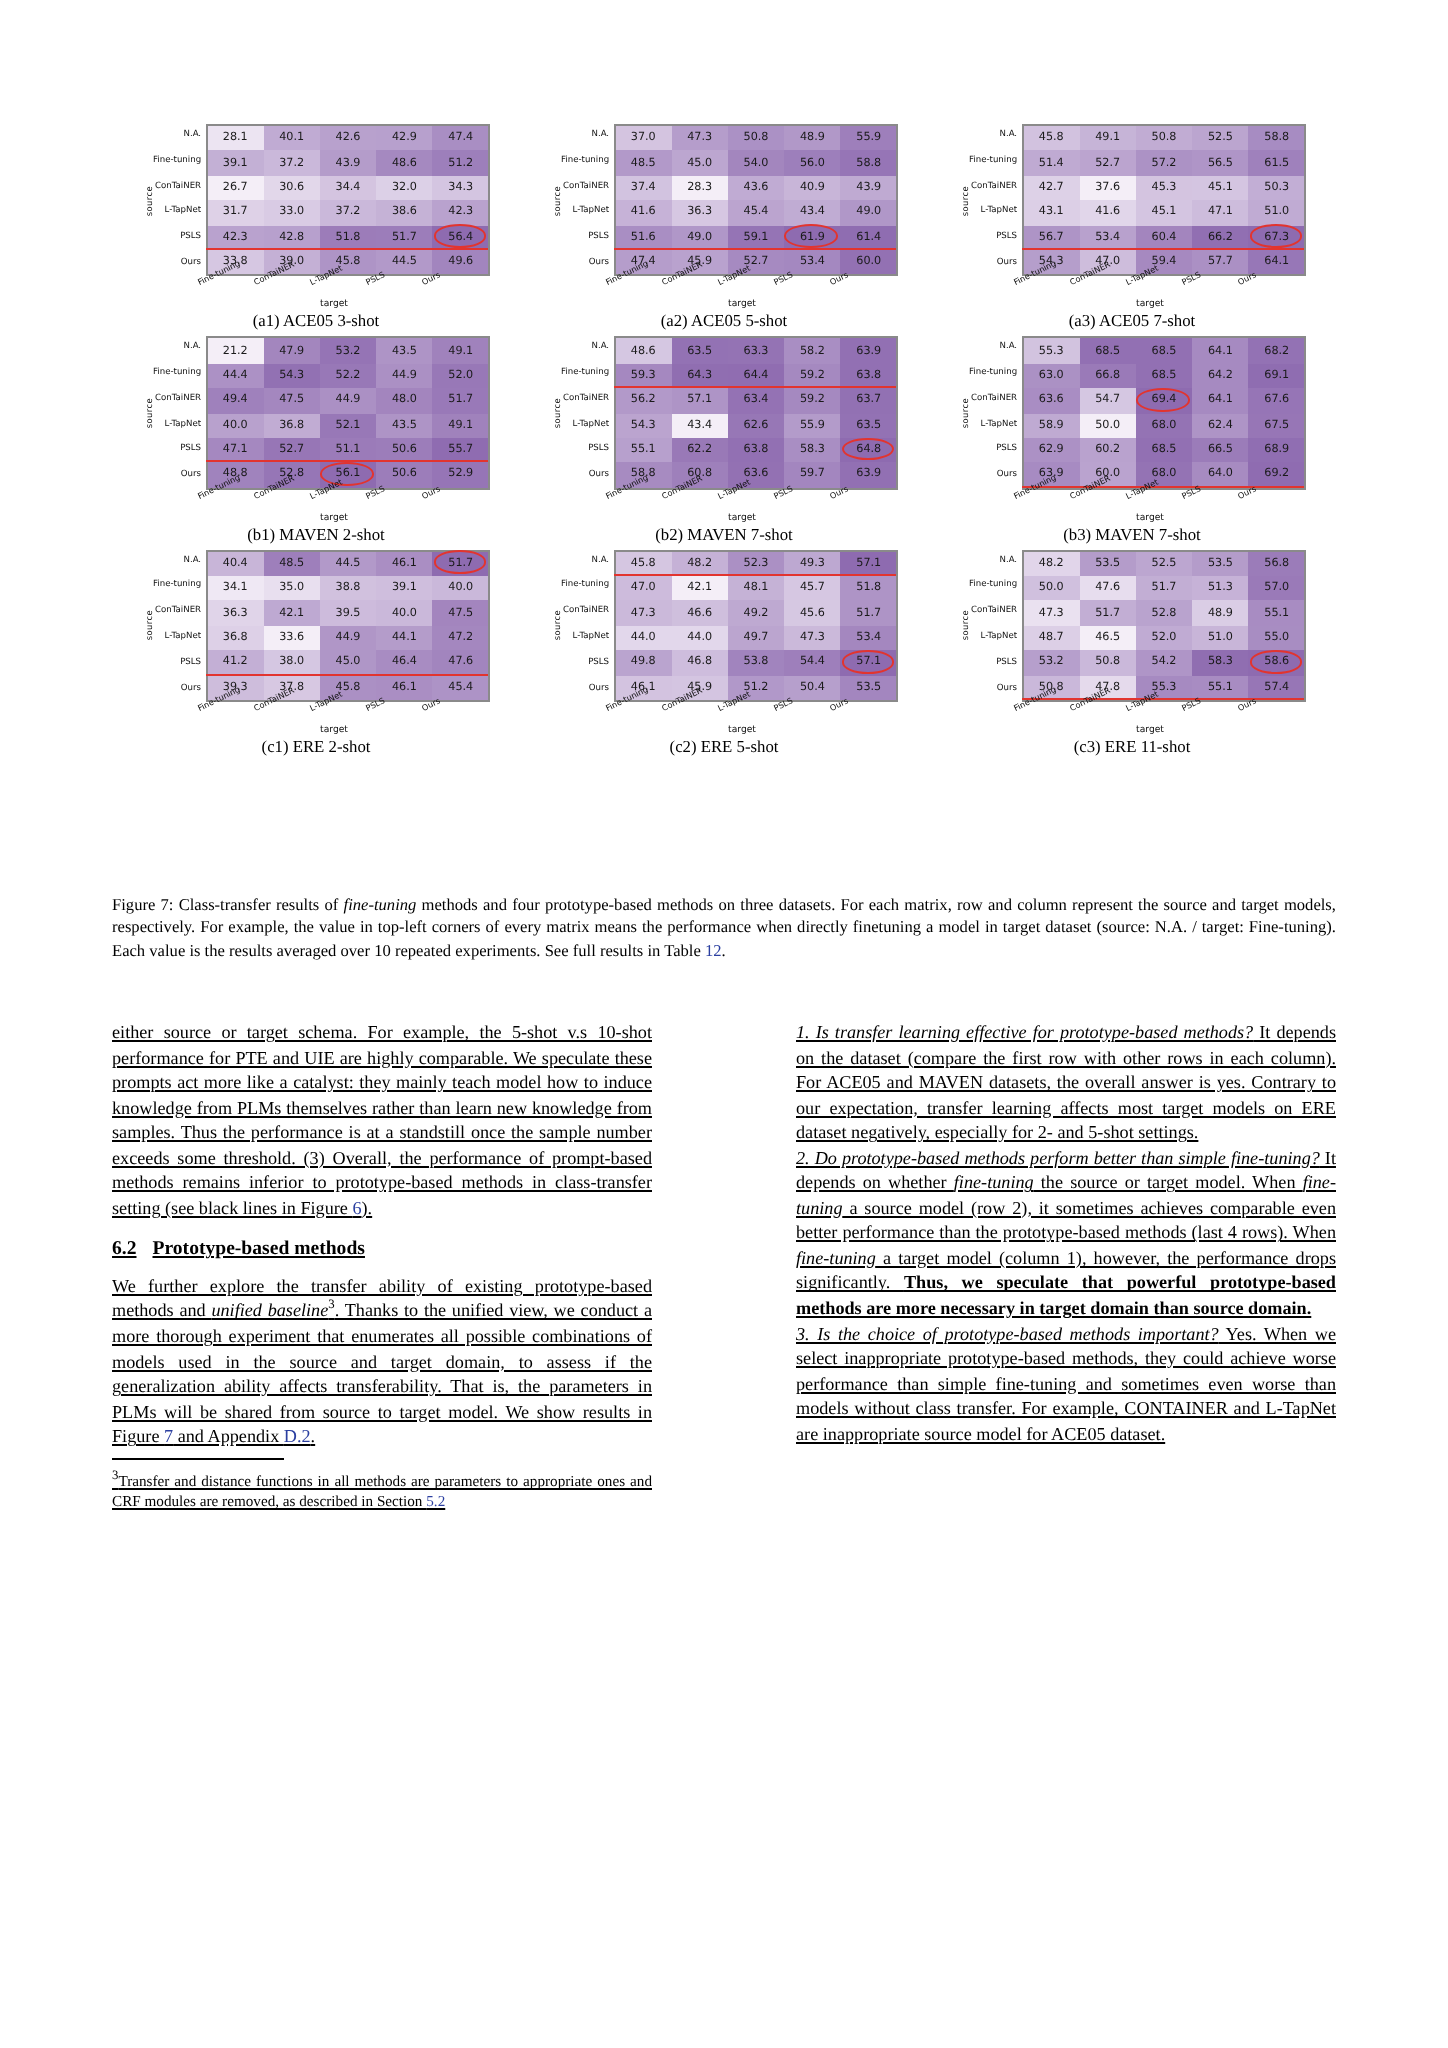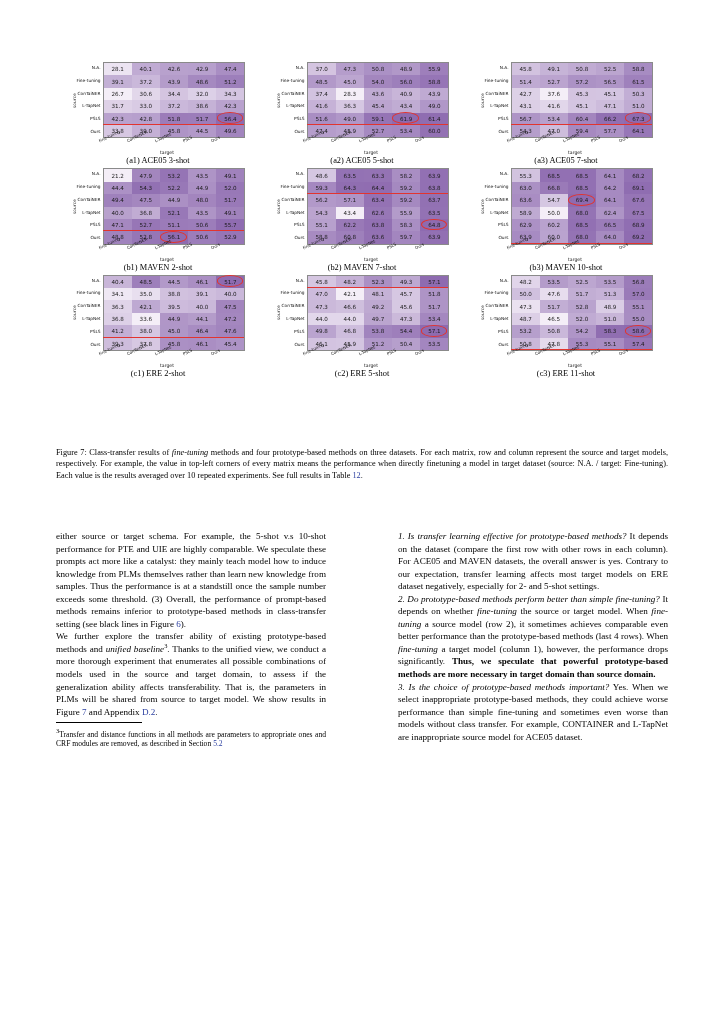--- a/index.html
+++ b/index.html
@@ -132,26 +132,27 @@
     line-height: 11.3px;
     text-align: justify;
     font-family: "Liberation Serif", serif;
   }
   .caption i { font-style: italic; }
   .lnk { color: #2b3fa0; }
 
   
   .col {
     position: absolute;
-    top: 530px;
+    top: 510px;
     width: 270px;
     font-size: 9.1px;
     line-height: 12.55px;
     text-align: justify;
     font-family: "Liberation Serif", serif;
+    text-decoration: underline;
   }
   .col.left { left: 56px; }
   .col.right { left: 398px; }
   .col p { margin: 0 0 0 0; text-indent: 0; }
   .col p + p { margin-top: 0; }
   .sec-head {
     font-weight: bold;
     font-size: 9.8px;
     margin: 9px 0 5px 0;
     font-family: "Liberation Serif", serif;
@@ -519,21 +520,21 @@
             </div>
           </div>
           <div class="mx-colwrap" style="margin-left: 18px;">
             <div class="mx-collabel" style="left: 1px;">Fine-tuning</div>
             <div class="mx-collabel" style="left: 29.2px;">ConTaiNER</div>
             <div class="mx-collabel" style="left: 57.4px;">L-TapNet</div>
             <div class="mx-collabel" style="left: 85.6px;">PSLS</div>
             <div class="mx-collabel" style="left: 113.8px;">Ours</div>
           </div>
           <div class="mx-xlabel" style="margin-top: -10px; margin-left: 18px;">target</div>
-          <div class="subcap">(b3) MAVEN 10-shot</div>
+          <div class="subcap">(b3) MAVEN 7-shot</div>
         </div>
       </div>
       <div class="matrix-row">
         <div class="matrix-cell-wrap">
           <div class="mx">
             <div class="mx-ylabel">source</div>
             <div class="mx-rowlabels">
               <div>N.A.</div>
               <div>Fine-tuning</div>
               <div>ConTaiNER</div>
@@ -707,20 +708,23 @@
       </div>
     </div>
 
   <div class="caption">
     <span>Figure 7:</span><span> Class-transfer results of </span><i>fine-tuning</i><span> methods and four prototype-based methods on three datasets. For each matrix, row and column represent the source and target models, respectively. For example, the value in top-left corners of every matrix means the performance when directly finetuning a model in target dataset (source: N.A. / target: Fine-tuning). Each value is the results averaged over 10 repeated experiments. See full results in Table </span><span class="lnk">12</span><span>.</span>
   </div>
 
   <div class="col left">
     <p><span>either source or target schema. For example, the 5-shot v.s 10-shot performance for PTE and UIE are highly comparable. We speculate these prompts act more like a catalyst: they mainly teach model how to induce knowledge from PLMs themselves rather than learn new knowledge from samples. Thus the performance is at a standstill once the sample number exceeds some threshold. (3) Overall, the performance of prompt-based methods remains inferior to prototype-based methods in class-transfer setting (see black lines in Figure </span><span class="lnk">6</span><span>).</span></p>
 
+    <div class="sec-head">
+      <span class="num">6.2</span><span>Prototype-based methods</span>
+    </div>
 
     <p><span>We further explore the transfer ability of existing prototype-based methods and </span><i>unified baseline</i><sup>3</sup><span>. Thanks to the unified view, we conduct a more thorough experiment that enumerates all possible combinations of models used in the source and target domain, to assess if the generalization ability affects transferability. That is, the parameters in PLMs will be shared from source to target model. We show results in Figure </span><span class="lnk">7</span><span> and Appendix </span><span class="lnk">D.2</span><span>.</span></p>
 
     <div class="fnrule"></div>
     <div class="footnote">
       <sup>3</sup><span>Transfer and distance functions in all methods are parameters to appropriate ones and CRF modules are removed, as described in Section </span><span class="lnk">5.2</span>
     </div>
   </div>
 
   <div class="col right">

